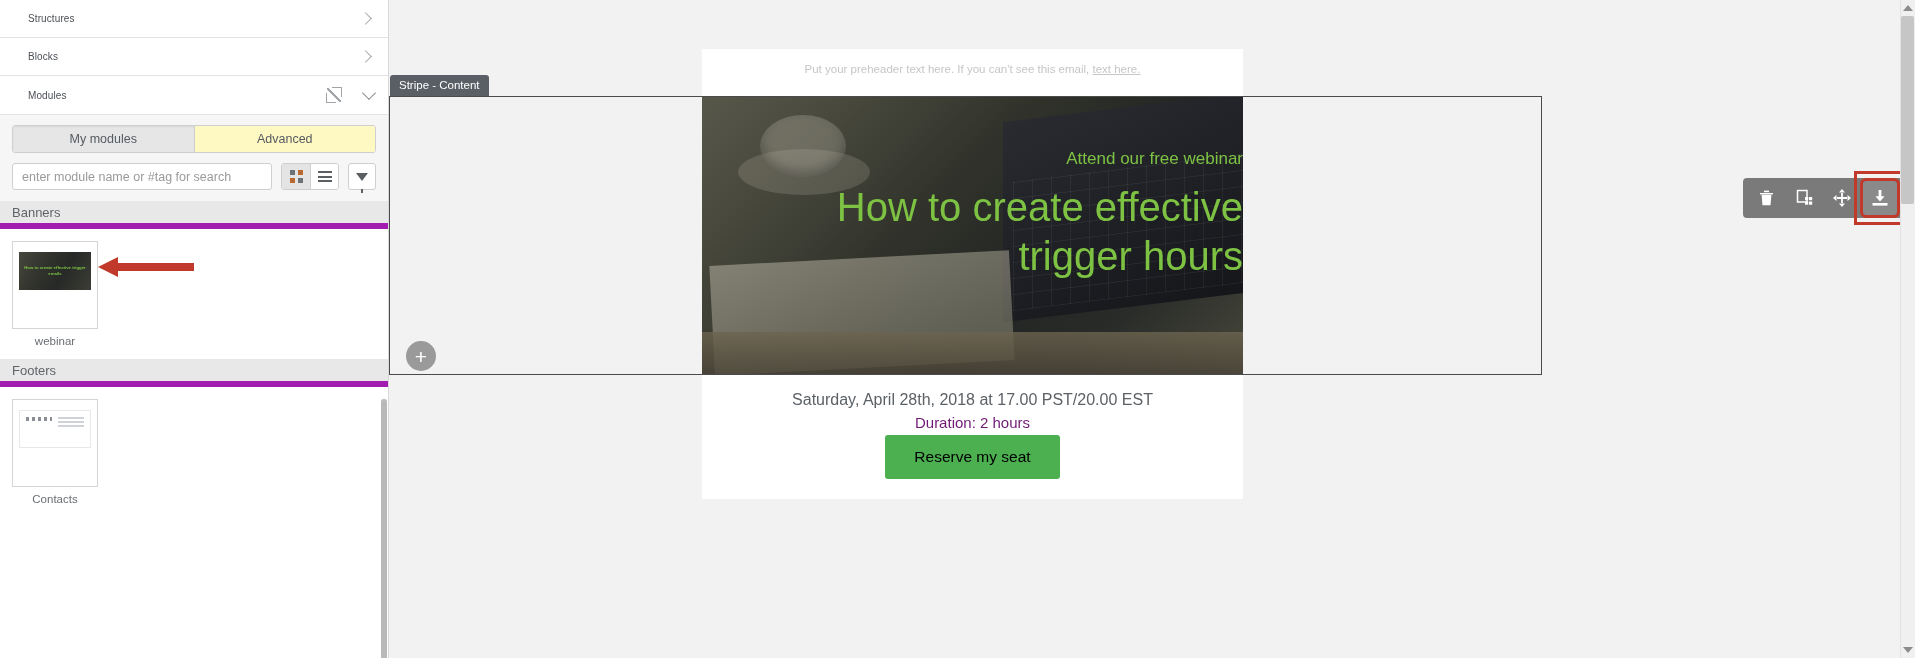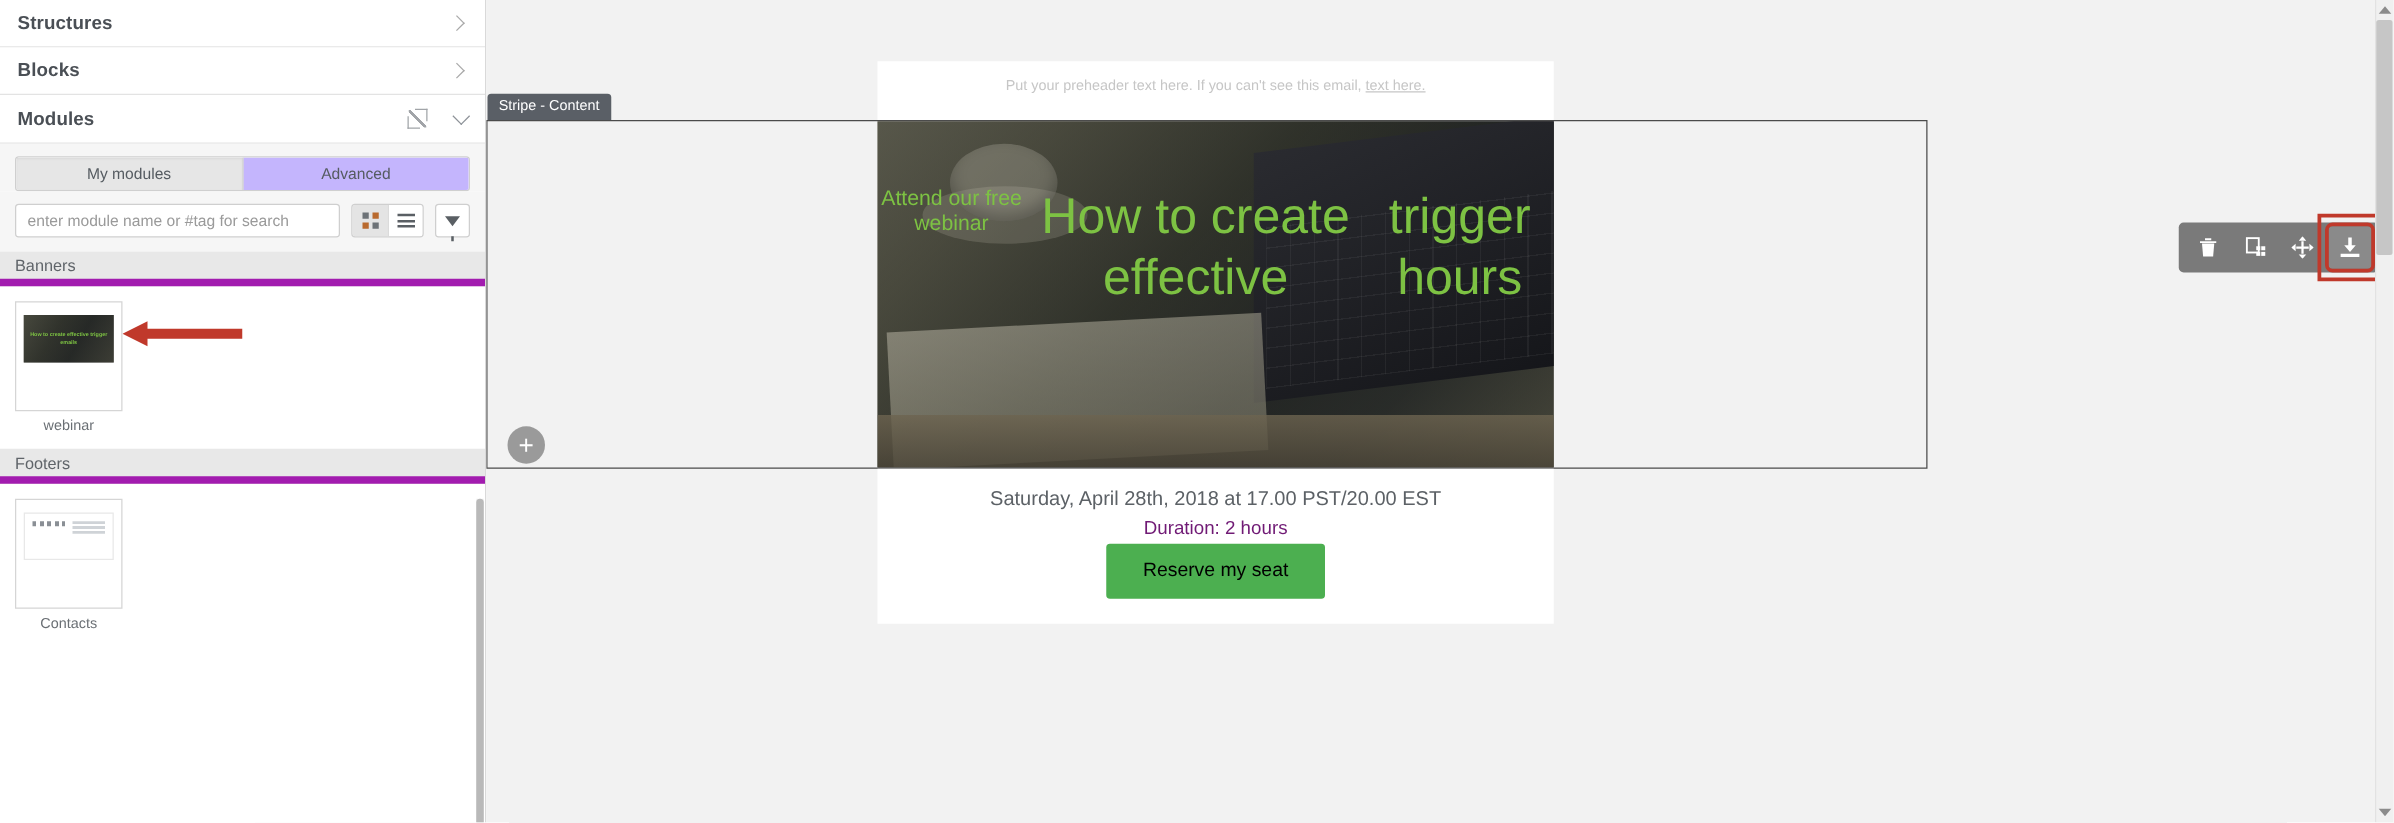--- a/index.html
+++ b/index.html
@@ -21,22 +21,22 @@
   }
   .acc-row {
     height: 38px; min-height: 38px;
     display: flex; align-items: center;
     padding: 0 14px;
     border-bottom: 1px solid #e3e3e3;
     cursor: pointer; background: #fff;
   }
   .acc-row:first-child { border-top: none; }
   .acc-title {
-    font-size: 15px; color: #4a4f55; font-weight: 700;
-    letter-spacing: .1px; flex: 1;
+    font-size: 10px; color: #4a4f55; font-weight: 400;
+    letter-spacing: .1px; flex: 1; margin-left: 14px;
   }
   .chev-right {
     width: 9px; height: 9px;
     border-right: 1.6px solid #a8a8a8;
     border-top: 1.6px solid #a8a8a8;
     transform: rotate(45deg);
     margin-right: 4px;
   }
   .chev-down {
     width: 10px; height: 10px;
@@ -69,21 +69,21 @@
     border-bottom: none;
   }
   .tabs {
     display: flex; width: 100%; height: 28px;
     border: 1px solid #cfcfcf; border-radius: 3px; overflow: hidden;
     background: #fff;
   }
   .tab {
     flex: 1; display: flex; align-items: center; justify-content: center;
     font-size: 12.5px; color: #555b61; cursor: pointer;
-    background: #c4b5fd; height: 100%;
+    background: #fef9c3; height: 100%;
   }
   .tab.active {
     background: #e6e6e6;
     border-right: 1px solid #cfcfcf;
     box-shadow: inset 0 1px 2px rgba(0,0,0,.07);
   }
 
   .search-wrap {
     background: #f6f6f6; padding: 10px 12px 11px 12px;
     display: flex; align-items: center; gap: 9px;
@@ -245,21 +245,21 @@
     position:absolute; left:10px; bottom:6px; width:300px; height:110px;
     background: linear-gradient(170deg,#b6b2a2,#86836f);
     opacity:.55; transform: rotate(-3deg);
   }
   .bk-desk {
     position:absolute; left:0; bottom:0; width:100%; height:42px;
     background: linear-gradient(#6d6450,#4b4538); opacity:.8;
   }
   .banner-txt {
     position:absolute; left:0; top:0; width:100%; height:100%;
-    display:flex; align-items:flex-start;
+    display:flex; flex-direction:column; align-items:flex-end;
     justify-content:flex-start; padding-top:52px; text-align:center;
   }
   .b-kicker { font-size: 17px; color:#7dc243; margin-bottom: 14px; }
   .b-head {
     font-size: 40px; color:#7dc243; line-height: 1.22; font-weight: 400;
     font-family: Liberation Sans, sans-serif;
   }
 
   .blk-left, .blk-right {
     position:absolute; top:97px; height:277px; background:#f2f2f2;

